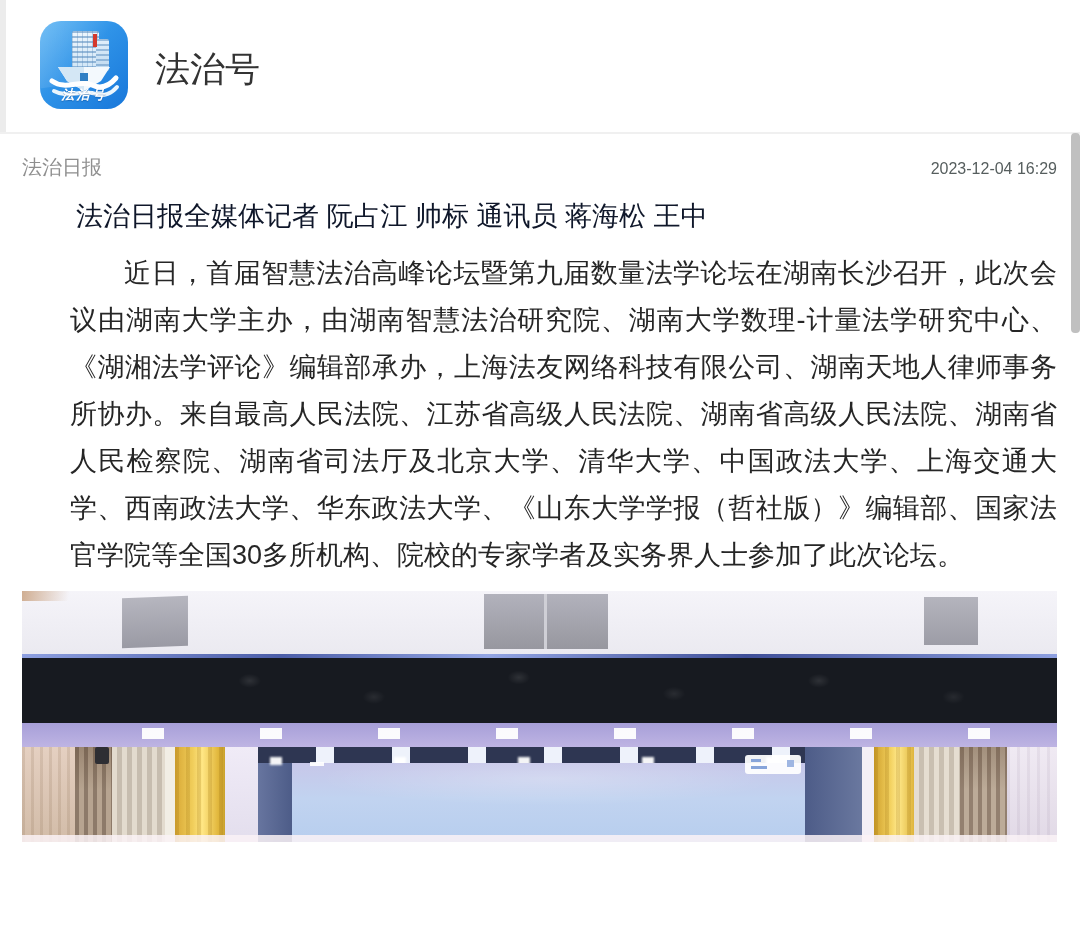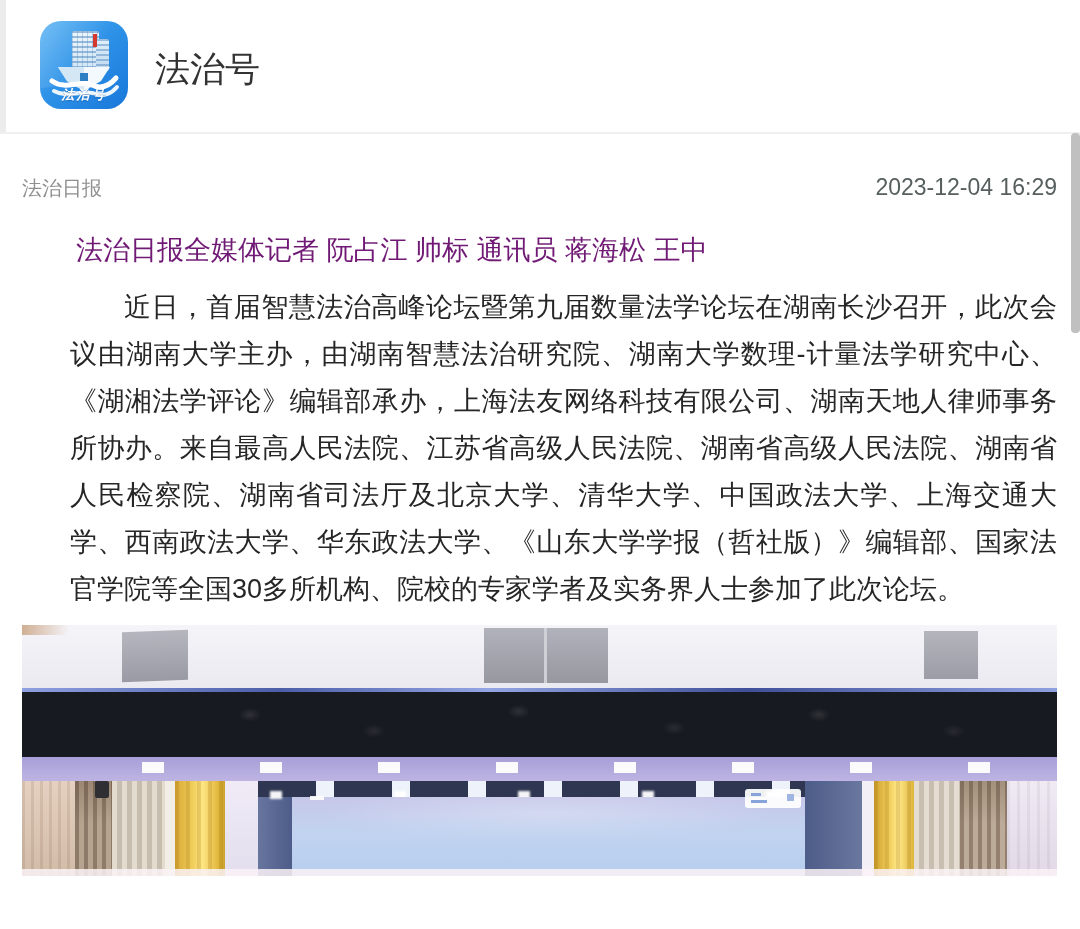--- a/index.html
+++ b/index.html
@@ -31,24 +31,24 @@
   .ship-svg { position:absolute; left:0; top:0; }
   .icon-label { position:absolute; left:0; right:0; bottom:5px; text-align:center;
     color:#ffffff; font-size:13px; font-style:italic; font-weight:bold;
     text-shadow:0 1px 1px rgba(0,60,130,.4); letter-spacing:2px; }
   .app-name { position:absolute; left:155px; top:46px; font-size:35px; color:#333333; }
 
   
   .article { position:relative; padding:0 23px 0 22px; }
   .article-title { margin-top:26px; font-size:37px; font-weight:bold; color:#101010;
     letter-spacing:1.5px; line-height:44px; }
-  .meta-row { margin-top:40px; display:flex; justify-content:space-between; align-items:baseline; }
+  .meta-row { margin-top:20px; display:flex; justify-content:space-between; align-items:baseline; }
   .source { font-size:20px; color:#8f8f8f; }
-  .pubdate { font-size:23px; color:#565e5e; }
-  .byline { margin-top:25px; font-size:27px; color:#701a75; line-height:47px; text-indent:2em; }
+  .pubdate { font-size:16px; color:#565e5e; }
+  .byline { margin-top:12px; font-size:27px; color:#0f172a; line-height:47px; text-indent:2em; }
   .bodytext { margin-top:10px; font-size:27px; color:#262626; line-height:47px;
     text-indent:2em; text-align:justify; word-break:break-all;margin-left:48px; }
 
   
   .photo { position:relative; margin-top:12px; width:1035px; height:251px; overflow:hidden;
     background:#eeeaf3; }
   .photo div { position:absolute; }
   .ph-wall { left:0; right:0; top:0; height:67px;
     background:linear-gradient(180deg,#f5f4f9,#eae9f0); }
   .ph-corner { left:0; top:0; width:62px; height:10px;

